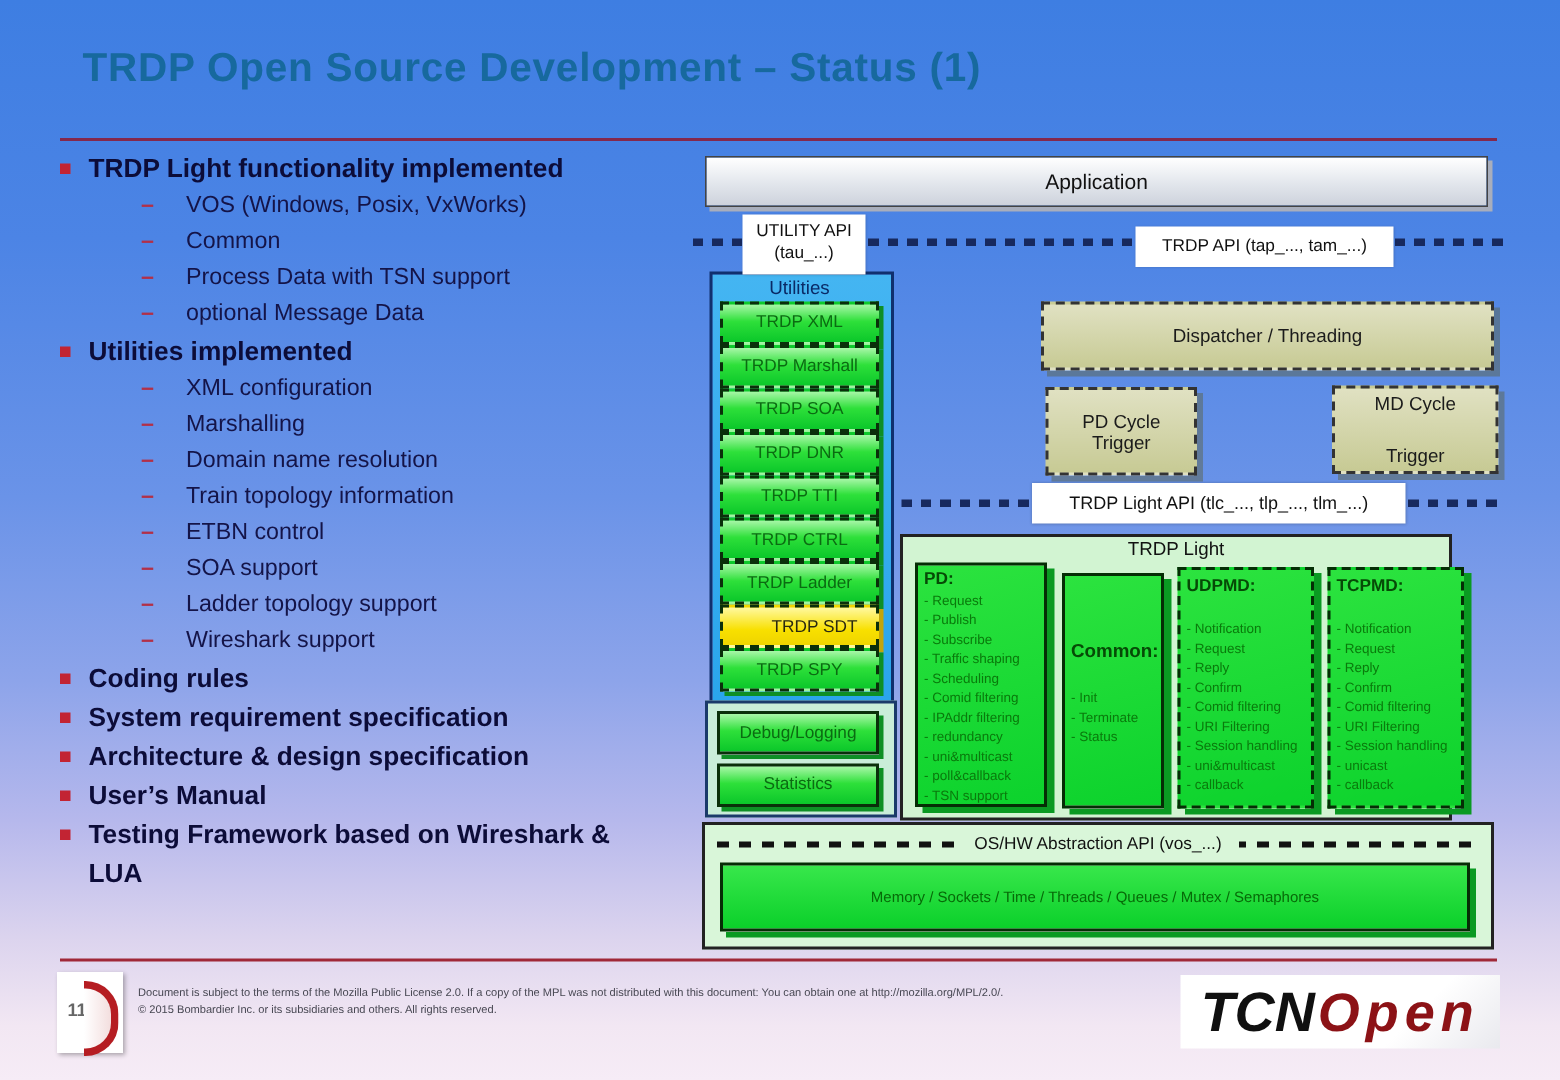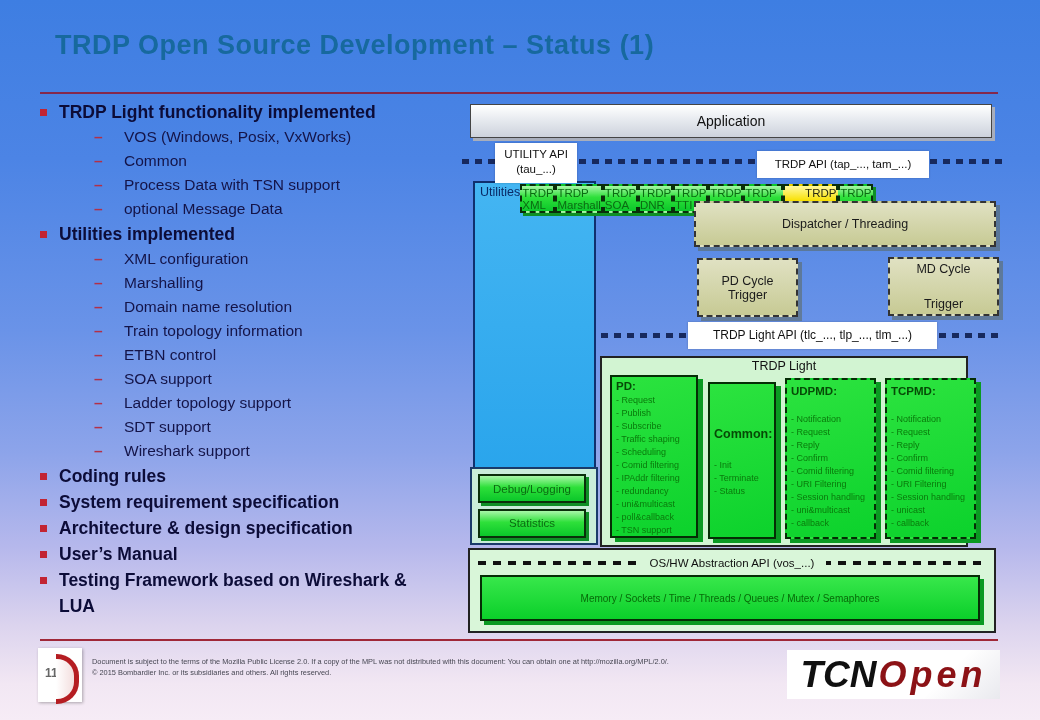--- a/index.html
+++ b/index.html
@@ -28,21 +28,21 @@
   .umod.sdt{background:linear-gradient(180deg,#fff9a0,#f8e000 60%,#eed400);color:#2a2a10;box-shadow:3px 3px 0 #c3a50c;padding-left:20px;}
   
   #app-box{position:absolute;left:470px;top:104px;width:520px;height:32px;
     background:linear-gradient(180deg,#ffffff,#e2e6ec 55%,#cdd2dc);border:1px solid #444;
     box-shadow:3px 3px 0 #a8aebc;display:flex;align-items:center;justify-content:center;font-size:14px;color:#111;}
   #dotline1{left:462px;top:159px;width:540px;}
   #utility-api{left:495px;top:143px;width:82px;height:40px;font-size:11.5px;line-height:15px;padding-top:4px;box-sizing:border-box;}
   #trdp-api{left:757px;top:151px;width:172px;height:27px;font-size:11.5px;line-height:27px;}
   #utilities{position:absolute;left:473px;top:181px;width:123px;height:289px;box-sizing:border-box;
     background:linear-gradient(180deg,#44b5f2,#2aa5ec);border:2px solid #10306e;
-    display:flex;flex-direction:row;justify-content:space-between;padding:1px 8px 7px 5px;}
+    display:flex;flex-direction:column;justify-content:space-between;padding:1px 8px 7px 5px;}
   .u-head{font-size:12.5px;color:#0a2a66;text-align:center;line-height:17px;}
   #debug-box{position:absolute;left:470px;top:467px;width:128px;height:78px;box-sizing:border-box;
     background:#c9edd9;border:2px solid #1a3a6a;display:flex;flex-direction:column;
     justify-content:space-evenly;padding:0 10px 0 6px;}
   #dispatcher{left:694px;top:201px;width:298px;height:42px;}
   #pd-cycle{left:697px;top:258px;width:97px;height:55px;}
   #md-cycle{left:888px;top:257px;width:107px;height:55px;gap:21px;}
   #dotline2{left:601px;top:333px;width:397px;}
   #light-api{left:688px;top:322px;width:249px;height:27px;font-size:12px;line-height:27px;}
   #trdp-light{position:absolute;left:600px;top:356px;width:368px;height:191px;box-sizing:border-box;
@@ -121,23 +121,20 @@
     <div class="b2">
         <span>ETBN control</span>
       </div>
     <div class="b2">
         <span>SOA support</span>
       </div>
     <div class="b2">
         <span>Ladder topology support</span>
       </div>
     <div class="b2">
-        <span>SDT support</span>
-      </div>
-    <div class="b2">
         <span>Wireshark support</span>
       </div>
     <div class="b1">
         <span>Coding rules</span>
       </div>
     <div class="b1">
         <span>System requirement specification</span>
       </div>
     <div class="b1">
         <span>Architecture &amp; design specification</span>

